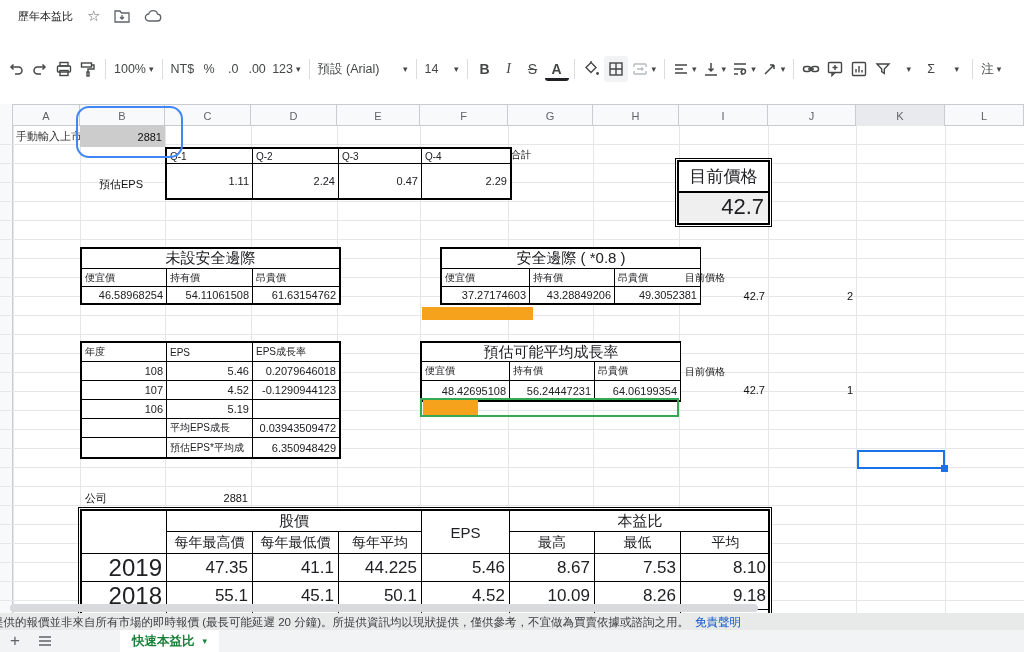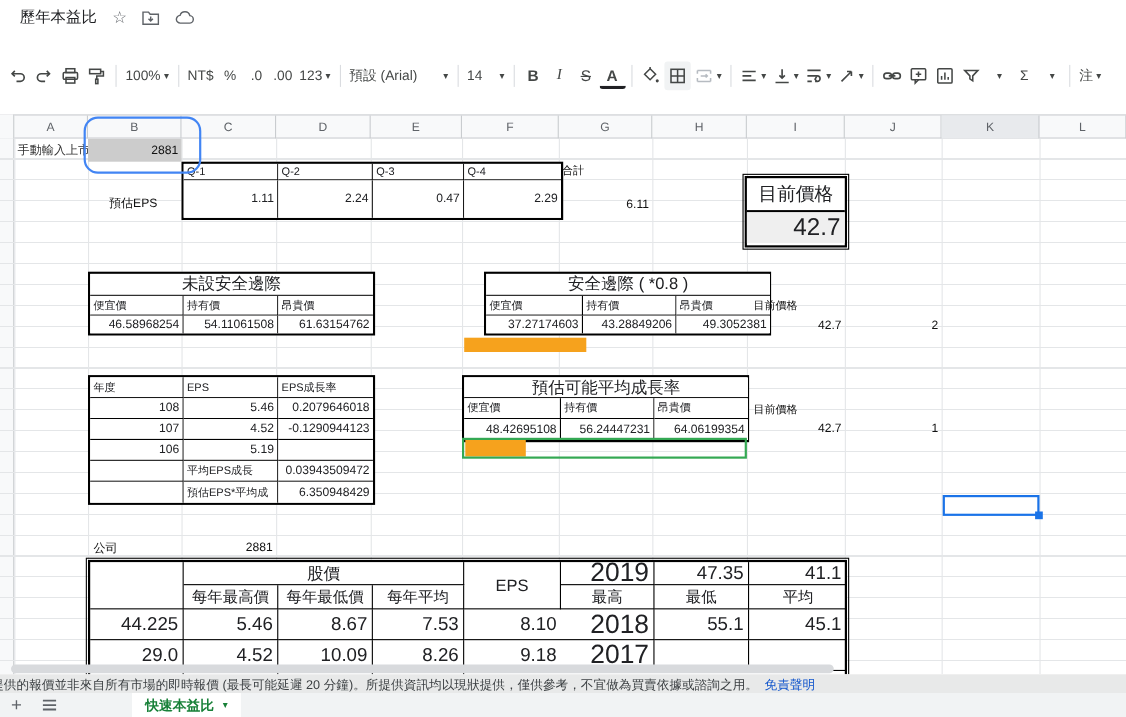--- a/index.html
+++ b/index.html
@@ -2,21 +2,21 @@
 <html><head>
 <meta charset="utf-8">
 <style>
   * { box-sizing: border-box; margin: 0; padding: 0; }
   html,body { width:1024px; height:652px; }
   body { font-family: "Liberation Sans", "DejaVu Sans", sans-serif; background:#fff; position:relative; overflow:hidden; color:#202124; }
   #app { position:absolute; inset:0; width:1024px; height:652px; }
 
   
   .titlebar { position:absolute; left:0; top:0; width:1024px; height:32px; display:flex; align-items:center; }
-  .doc-title { margin-left:18px; font-size:14px; color:#202124; }
+  .doc-title { margin-left:18px; font-size:11px; color:#202124; }
   .title-ic { margin-left:14px; color:#5f6368; font-size:15px; display:flex; align-items:center; }
   .menubar { position:absolute; left:10px; top:33px; height:19px; display:flex; align-items:center; }
   .menu-item { font-size:13px; color:#202124; padding:0 8px; cursor:default; }
   .last-edit { margin-left:22px; font-size:12.5px; color:#80868b; text-decoration:underline; }
 
   .toolbar { position:absolute; left:4px; top:52px; width:1016px; height:34px; display:flex; align-items:center; }
   .tb { height:26px; min-width:24px; padding:0 3px; display:flex; align-items:center; justify-content:center; color:#444746; font-size:12.5px; border-radius:3px; }
   .tb svg { display:block; }
   .sep { width:1px; height:20px; background:#dadce0; margin:0 5px; }
   .caret::after { content:"▾"; font-size:9px; color:#444746; margin-left:3px; }
@@ -266,21 +266,20 @@
       <div class="c l hd">Q-2</div>
       <div class="c l hd">Q-3</div>
       <div class="c l hd noR">Q-4</div>
       <div class="c r noB">1.11</div>
       <div class="c r noB">2.24</div>
       <div class="c r noB">0.47</div>
       <div class="c r noR noB">2.29</div>
     </div>
     <div class="cell l" style="left:508px;top:21px;width:85px;height:16px;font-size:10px">合計</div>
     <div class="cell l b" style="left:96px;top:37px;width:85px;height:33px">預估EPS</div>
-    <div class="cell r b" style="left:508px;top:37px;width:85px;height:33px">6.11</div>
 
     <div class="pricebox dbl">
       <div class="lab">目前價格</div>
       <div class="val">42.7</div>
     </div>
 
     <div class="btab" style="left:80px;top:121px;width:261px;height:58px;grid-template-columns:85px 86px 86px;grid-template-rows:20px 18px 16px">
       <div class="c title noR" style="grid-column:1/4">未設安全邊際</div>
       <div class="c l hd">便宜價</div>
       <div class="c l hd">持有價</div>
@@ -340,38 +339,39 @@
     <div class="orange" style="left:423px;top:274px;width:55px;height:15px"></div>
     <div class="greenbox" style="left:420px;top:272px;width:259px;height:19px"></div>
 
     <div class="cell l" style="left:82px;top:362px;width:80px;height:20px">公司</div>
     <div class="cell r" style="left:165px;top:362px;width:86px;height:20px">2881</div>
 
     <div class="petab dbl">
       <div class="c" style="grid-row:1/3;grid-column:1"></div>
       <div class="c gh" style="grid-column:2/5">股價</div>
       <div class="c gh" style="grid-row:1/3;grid-column:5">EPS</div>
+      <div class="c gh noR" style="grid-column:6/9">本益比</div>
       <div class="c sh" style="grid-row:2;grid-column:2">每年最高價</div>
       <div class="c sh" style="grid-row:2;grid-column:3">每年最低價</div>
       <div class="c sh" style="grid-row:2;grid-column:4">每年平均</div>
       <div class="c sh" style="grid-row:2;grid-column:6">最高</div>
       <div class="c sh" style="grid-row:2;grid-column:7">最低</div>
       <div class="c sh noR" style="grid-row:2;grid-column:8">平均</div>
       <div class="c yr">2019</div>
       <div class="c r">47.35</div>
       <div class="c r">41.1</div>
       <div class="c r">44.225</div>
       <div class="c r">5.46</div>
       <div class="c r">8.67</div>
       <div class="c r">7.53</div>
       <div class="c r noR">8.10</div>
       <div class="c yr">2018</div>
       <div class="c r">55.1</div>
       <div class="c r">45.1</div>
-      <div class="c r">29.0</div>
+      <div class="c r">50.1</div>
       <div class="c r">4.52</div>
       <div class="c r">10.09</div>
       <div class="c r">8.26</div>
       <div class="c r noR">9.18</div>
       <div class="c yr" style="align-items:flex-start">2017</div>
       <div class="c"></div>
         <div class="c"></div>
       <div class="c"></div>
         <div class="c"></div>
       <div class="c"></div>

